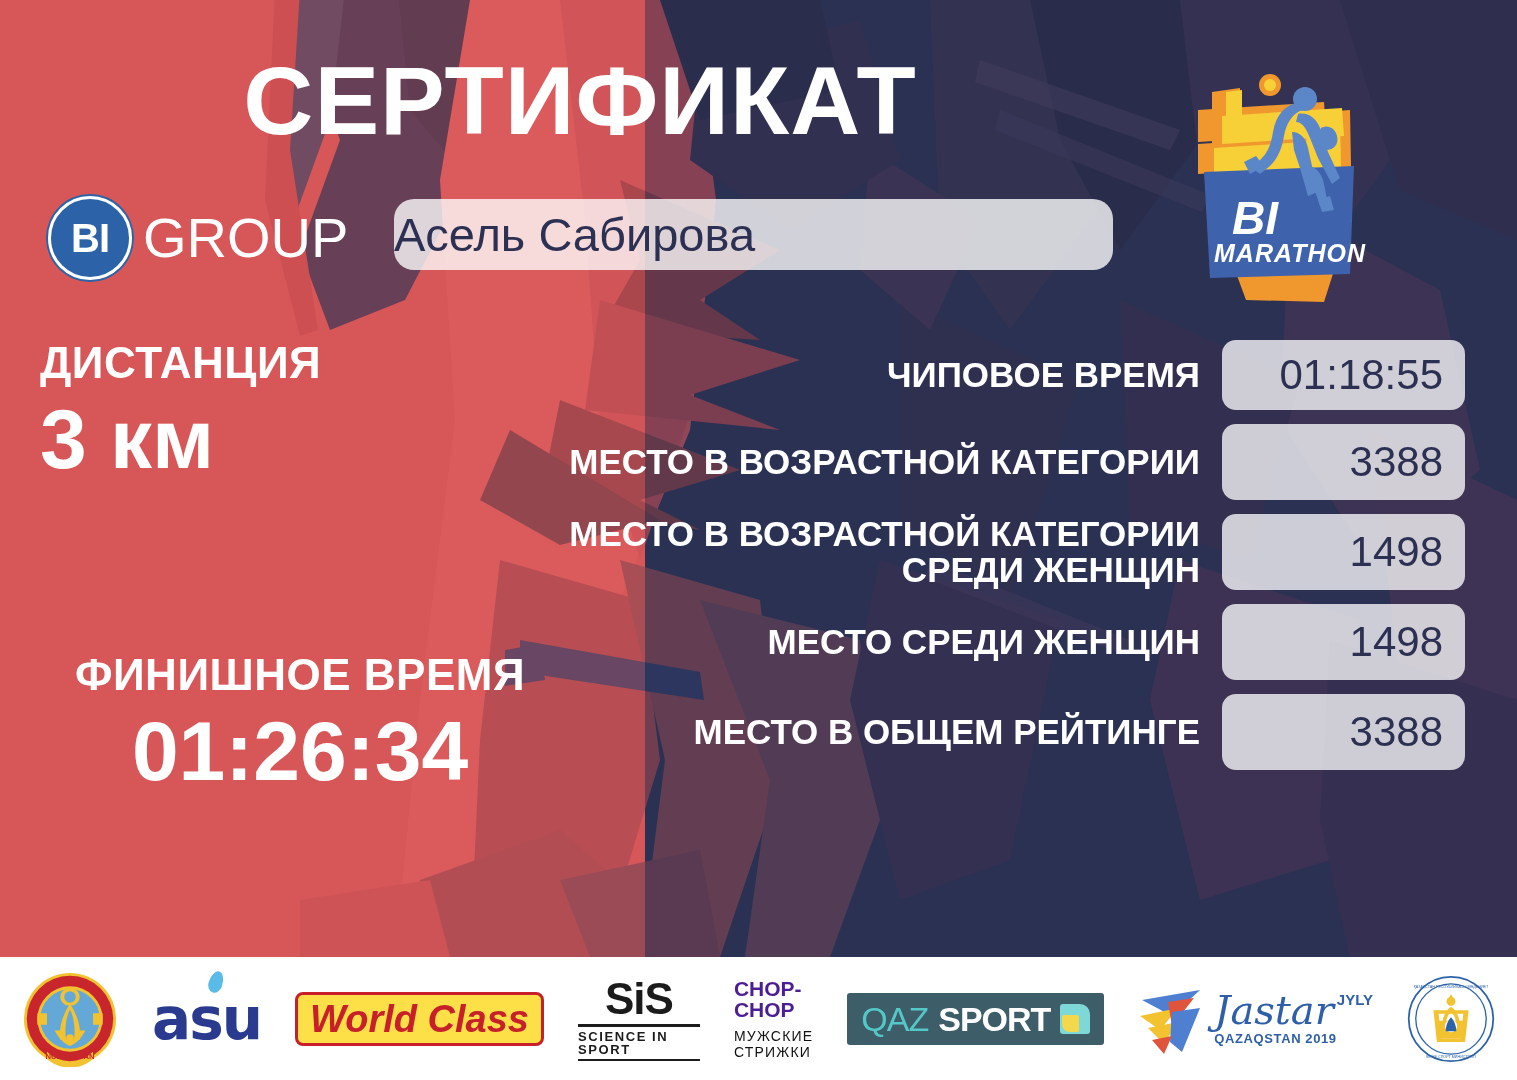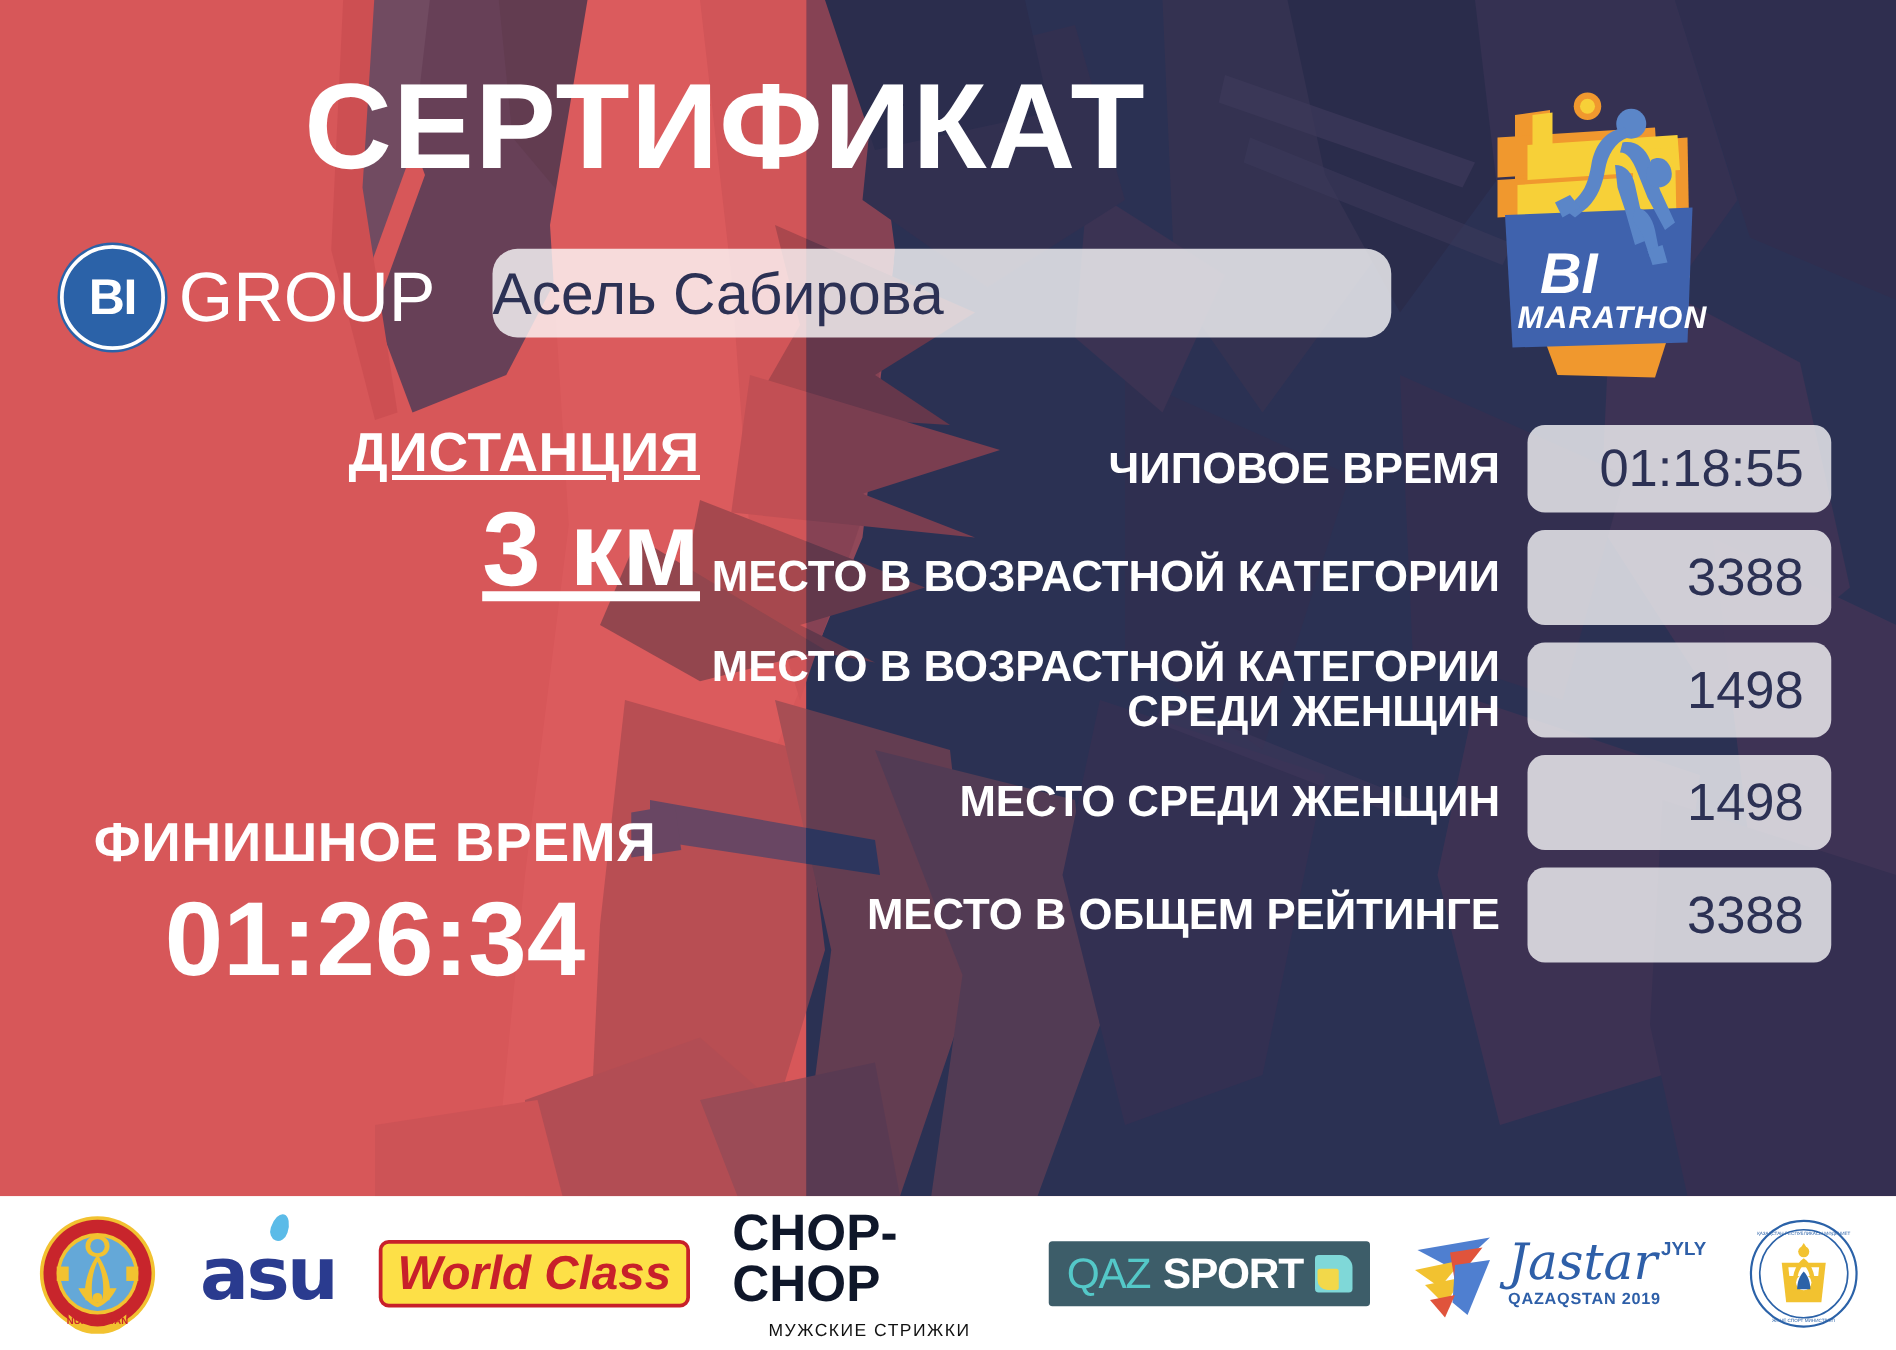--- a/index.html
+++ b/index.html
@@ -64,21 +64,21 @@
     color:#2c3154;font-size:47px;font-weight:400;line-height:1;
   }
 
   
   .bimarathon{position:absolute;left:1174px;top:62px;width:220px;height:250px;}
   .bimarathon svg{width:220px;height:250px;display:block;}
 
   
   .left-col{
     position:absolute;left:40px;top:340px;width:520px;
-    text-align:right;color:#ffffff;text-decoration:underline;
+    text-align:left;color:#ffffff;
   }
   .lc-label{
     font-size:44px;font-weight:bold;letter-spacing:0.5px;line-height:1.06;
     text-transform:uppercase;
   }
   .lc-value{
     font-size:84px;font-weight:bold;letter-spacing:0px;line-height:1.1;
     margin-top:6px;
   }
   .left-block-2{position:absolute;left:40px;top:652px;width:520px;text-align:center;color:#fff;}
@@ -139,21 +139,21 @@
   .wc-text{font-size:38px;font-style:italic;font-weight:bold;color:#c8202a;line-height:1;white-space:nowrap;
     -webkit-text-stroke:0;}
   
   .sp-sis{display:flex;flex-direction:column;align-items:center;}
   .sis-top{font-size:44px;font-weight:bold;color:#1b1b1b;letter-spacing:-1px;line-height:1;}
   .sis-rule{width:122px;height:3px;background:#1b1b1b;margin:3px 0;}
   .sis-bot{font-size:13px;font-weight:bold;color:#1b1b1b;letter-spacing:1.6px;line-height:1;}
   .sis-rule2{width:122px;height:2px;background:#1b1b1b;margin-top:3px;}
   
   .sp-chop{display:flex;flex-direction:column;align-items:center;}
-  .chop-top{font-size:41px;font-weight:bold;color:#0f172a;letter-spacing:0px;line-height:1;}
+  .chop-top{font-size:21px;font-weight:bold;color:#4c1d95;letter-spacing:0px;line-height:1;}
   .chop-bot{font-size:14px;font-weight:normal;color:#111;letter-spacing:1.2px;margin-top:8px;}
   
   .sp-qaz{background:#3d5d69;border-radius:3px;padding:9px 14px;display:flex;align-items:center;gap:10px;}
   .qaz-a{font-size:34px;font-weight:normal;color:#54c8c8;line-height:1;letter-spacing:-1px;}
   .qaz-b{font-size:34px;font-weight:bold;color:#ffffff;line-height:1;letter-spacing:-1px;}
   .qaz-sq{width:30px;height:30px;background:#7fd8d8;border-radius:3px 10px 3px 3px;position:relative;}
   .qaz-sq:after{content:"";position:absolute;left:2px;bottom:2px;width:17px;height:17px;background:#f2d84a;border-radius:2px 2px 2px 8px;}
   
   .sp-jastar{display:flex;gap:4px;}
   .jastar-txt{display:flex;flex-direction:column;align-items:flex-start;}
@@ -367,20 +367,26 @@
       <div class="asu-text">asu</div>
       <div class="asu-drop"></div>
     </div>
 
     <div class="sp">
       <div class="sp-wc">
         <div class="wc-text">World Class</div>
       </div>
     </div>
 
+    <div class="sp sp-sis">
+      <div class="sis-top">SiS</div>
+      <div class="sis-rule"></div>
+      <div class="sis-bot">SCIENCE IN SPORT</div>
+      <div class="sis-rule2"></div>
+    </div>
 
     <div class="sp sp-chop">
       <div class="chop-top">CHOP-CHOP</div>
       <div class="chop-bot">МУЖСКИЕ СТРИЖКИ</div>
     </div>
 
     <div class="sp">
       <div class="sp-qaz">
         <span class="qaz-a">QAZ</span>
         <span class="qaz-b">SPORT</span>

